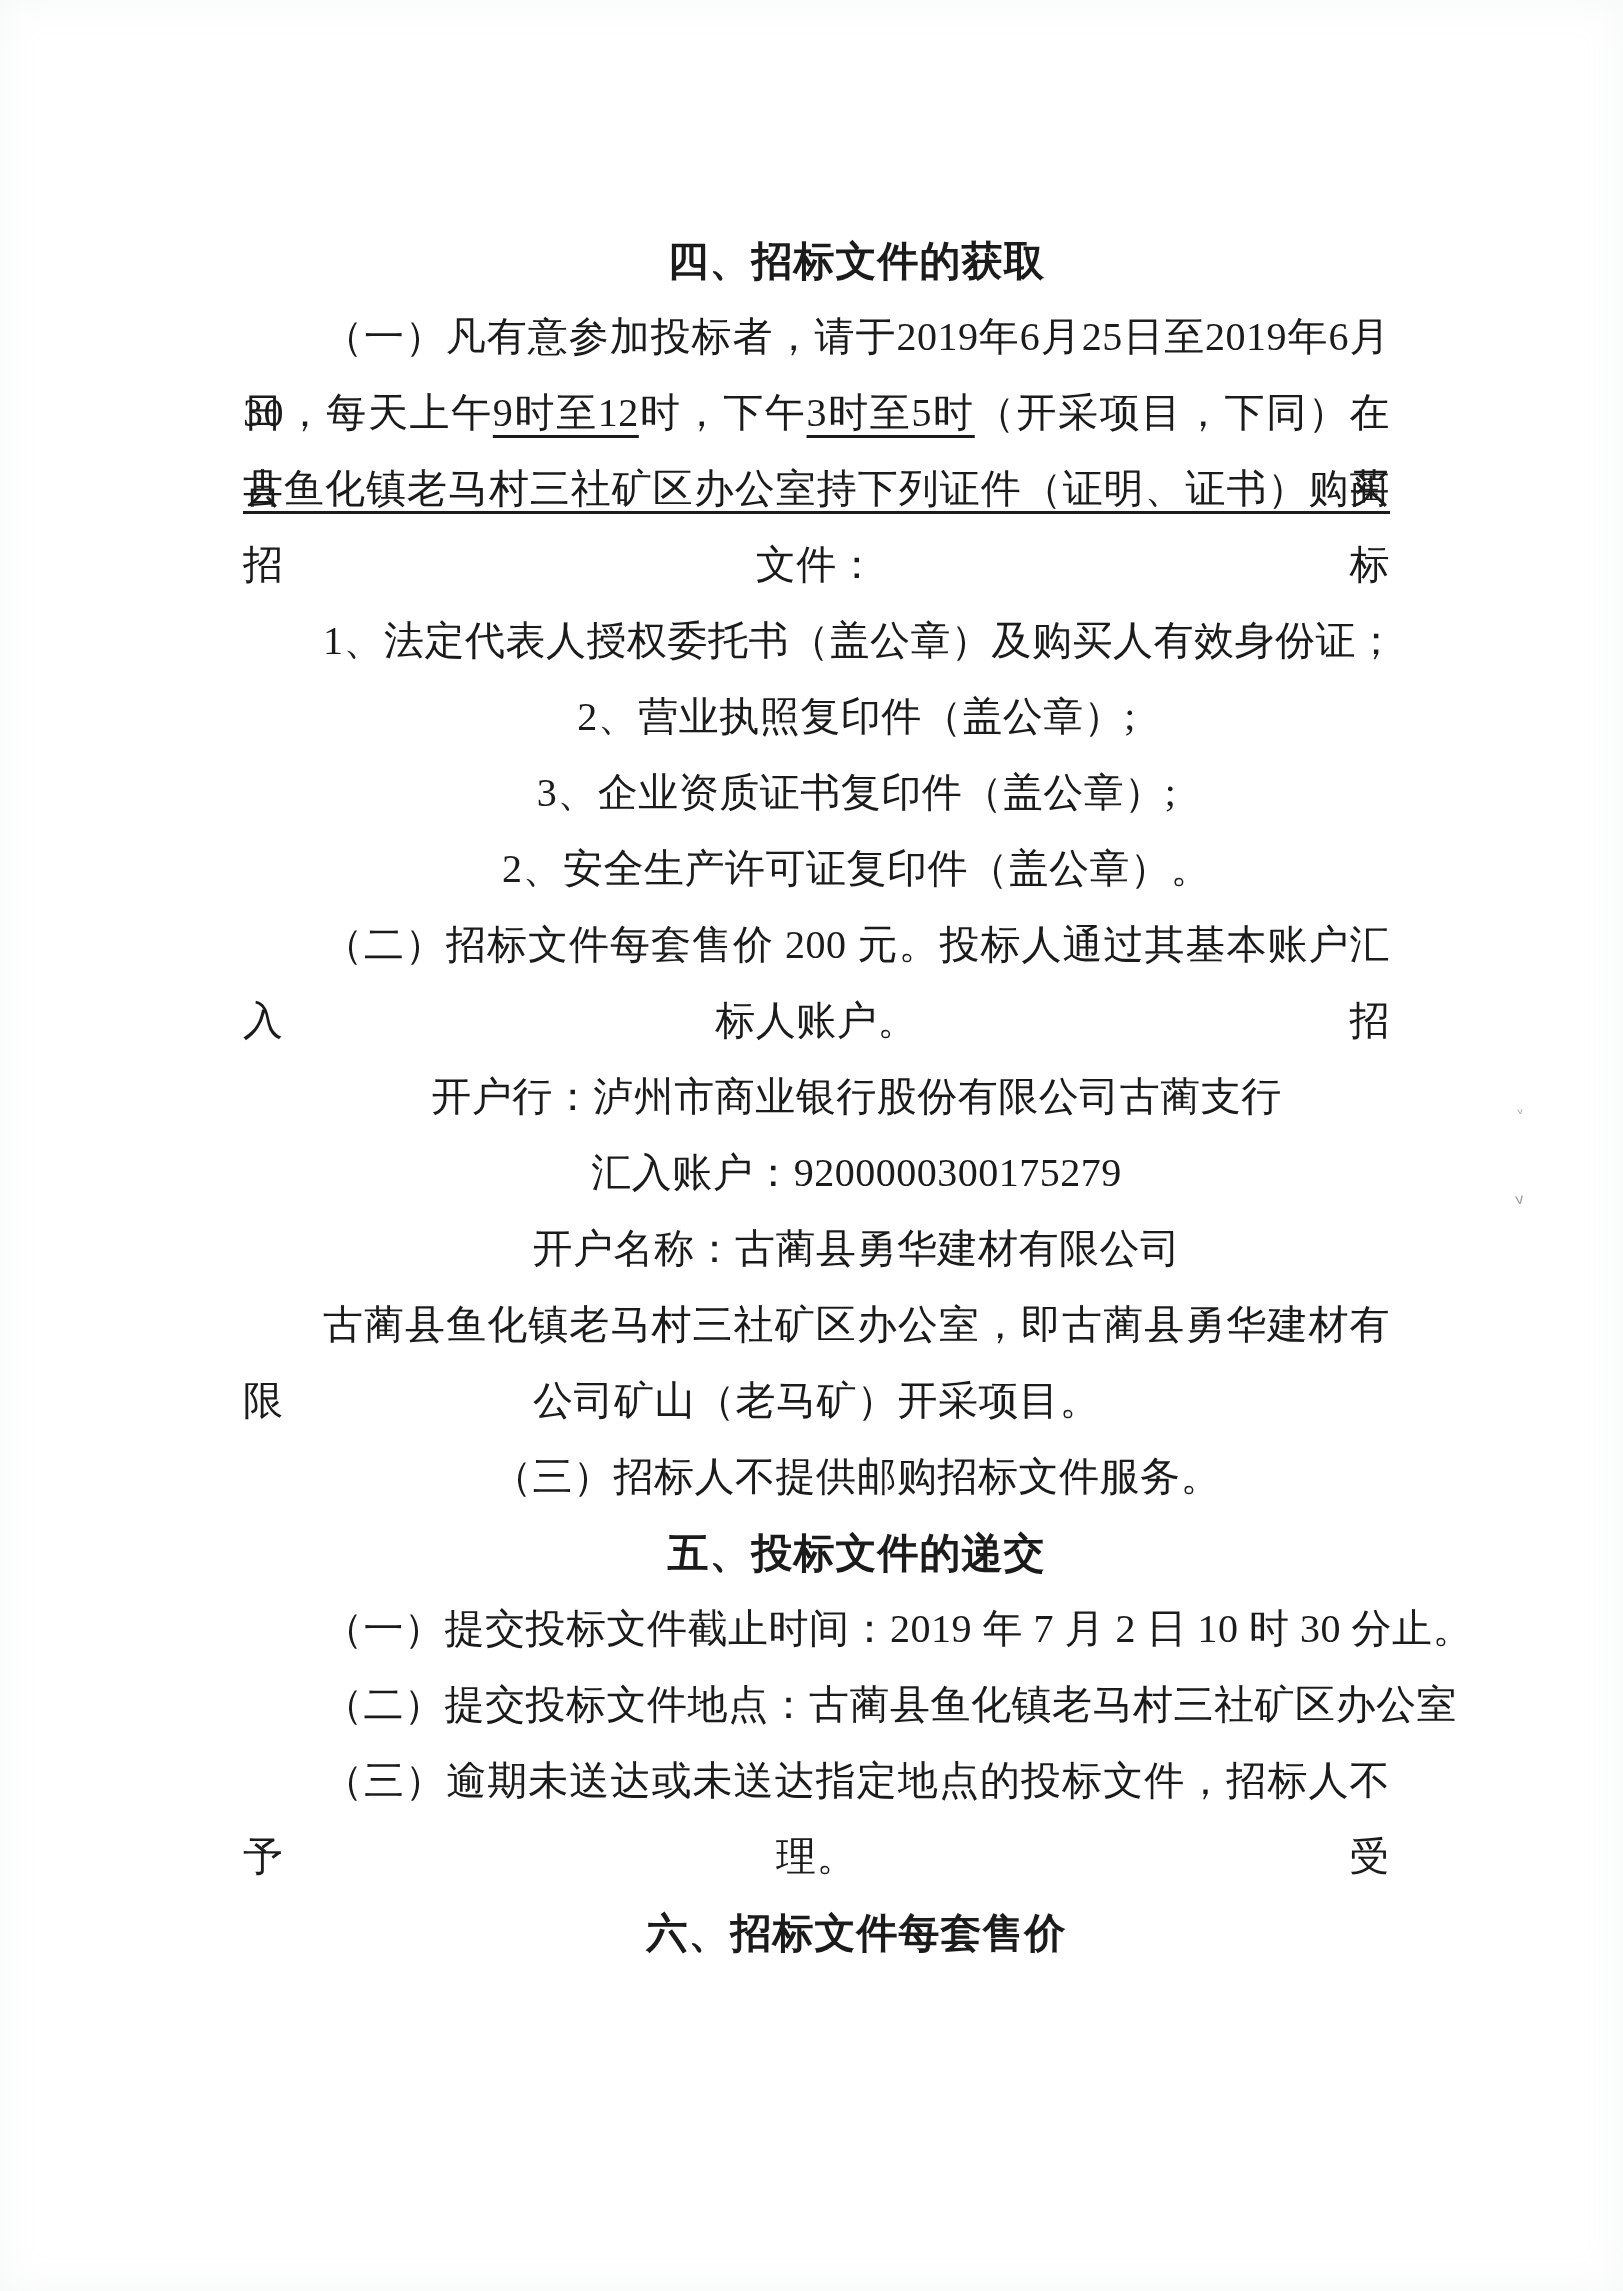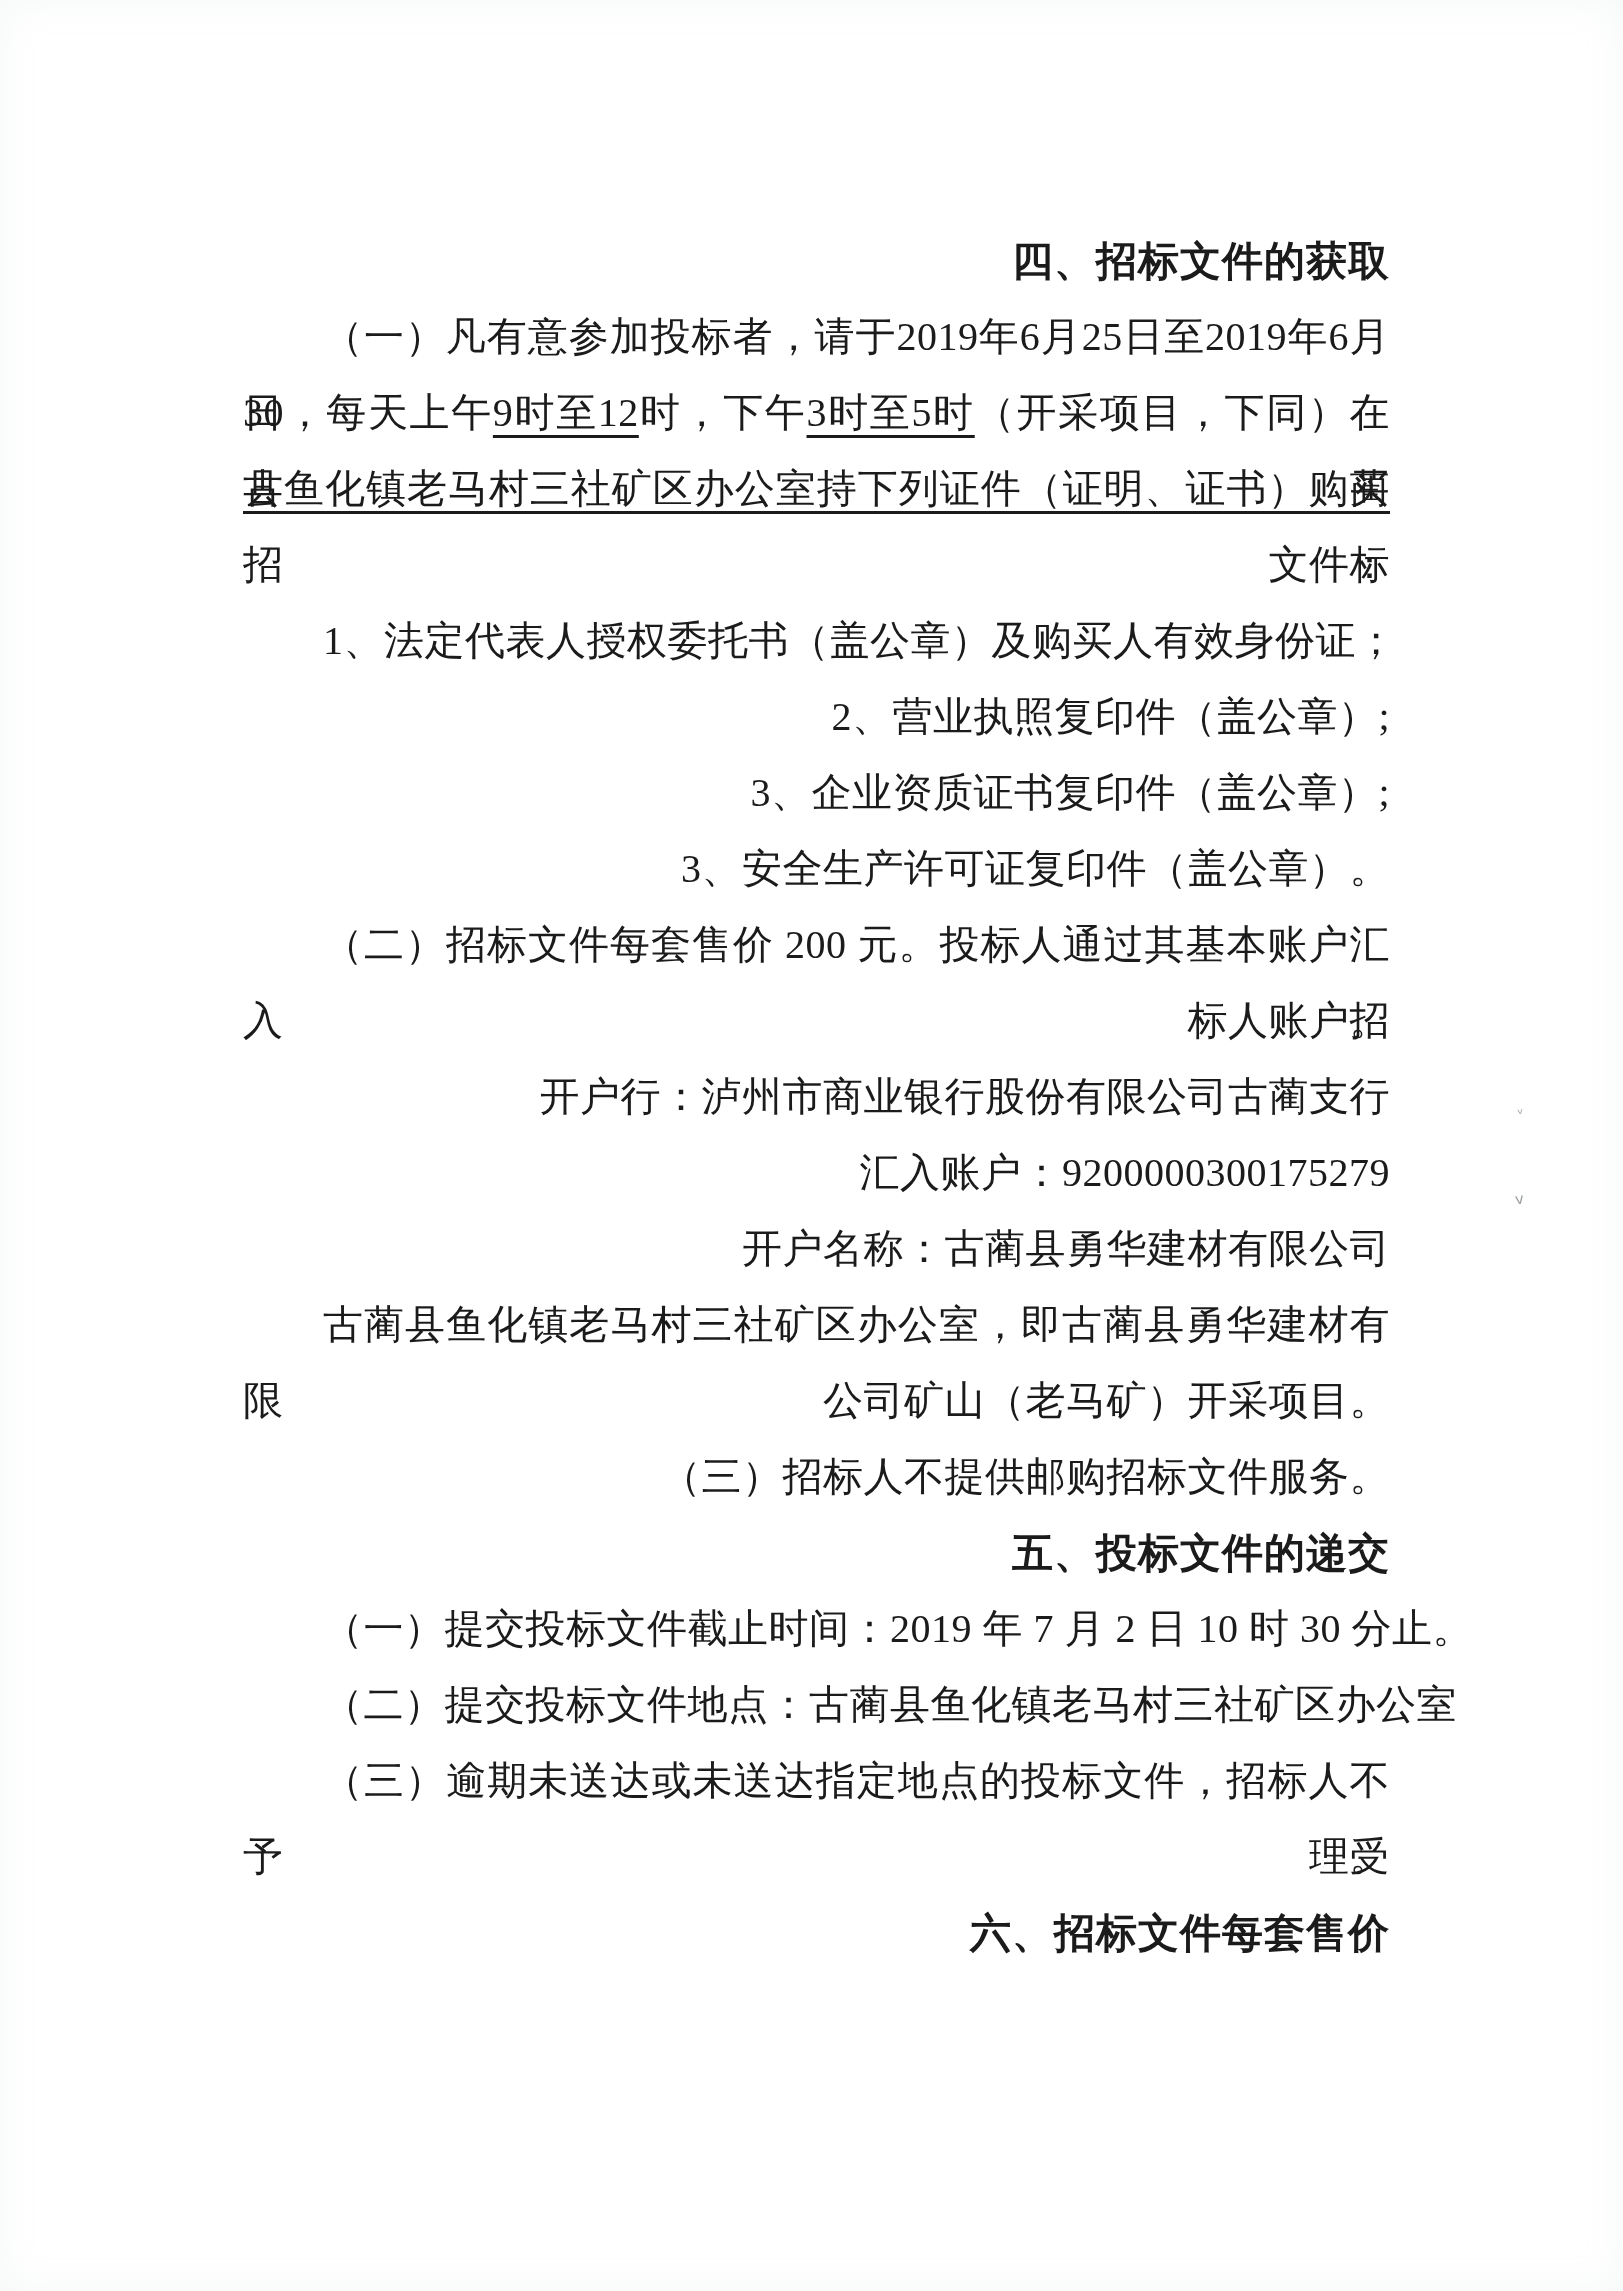--- a/index.html
+++ b/index.html
@@ -17,21 +17,21 @@
   .content{
     position:absolute;
     left:243px;top:223px;width:1147px;
   }
   .line{
     height:76px;
     line-height:76px;
     font-size:40px;
     color:#1b1b1b;
     letter-spacing:0.5px;
-    text-align:right;
+    text-align:center;
     white-space:nowrap;
   }
   .line.fill{
     white-space:normal;
     text-align:justify;
     text-align-last:justify;
     -moz-text-align-last:justify;
   }
   .line.indent{ text-indent:80px; }
   .line.heading{
@@ -60,21 +60,21 @@
 <div class="page">
   <div class="content" style="color: rgb(27, 27, 27);">
       <div class="line heading indent"><span>四、招标文件的获取</span></div>
       <div class="line indent fill"><span>（一）凡有意参加投标者，请于2019年6月25日至2019年6月30</span></div>
       <div class="line fill"><span>日，每天上午</span><span class="u">9时至12</span><span>时，下午</span><span class="u">3时至5时</span><span>（开采项目，下同）在</span><span class="u">古蔺</span></div>
       <div class="line fill"><span class="u">县鱼化镇老马村三社矿区办公室</span><span>持下列证件（证明、证书）购买招标</span></div>
       <div class="line"><span>文件：</span></div>
       <div class="line indent"><span>1、法定代表人授权委托书（盖公章）及购买人有效身份证；</span></div>
       <div class="line indent"><span>2、营业执照复印件（盖公章）;</span></div>
       <div class="line indent"><span>3、企业资质证书复印件（盖公章）;</span></div>
-      <div class="line indent"><span>3、安全生产许可证复印件（盖公章）。</span></div>
+      <div class="line indent"><span>2、安全生产许可证复印件（盖公章）。</span></div>
       <div class="line indent fill"><span>（二）招标文件每套售价 200 元。投标人通过其基本账户汇入招</span></div>
       <div class="line"><span>标人账户。</span></div>
       <div class="line indent"><span>开户行：泸州市商业银行股份有限公司古蔺支行</span></div>
       <div class="line indent"><span>汇入账户：9200000300175279</span></div>
       <div class="line indent"><span>开户名称：古蔺县勇华建材有限公司</span></div>
       <div class="line indent fill"><span>古蔺县鱼化镇老马村三社矿区办公室，即古蔺县勇华建材有限</span></div>
       <div class="line"><span>公司矿山（老马矿）开采项目。</span></div>
       <div class="line indent"><span>（三）招标人不提供邮购招标文件服务。</span></div>
       <div class="line heading indent"><span>五、投标文件的递交</span></div>
       <div class="line indent"><span>（一）提交投标文件截止时间：2019 年 7 月 2 日 10 时 30 分止。</span></div>

